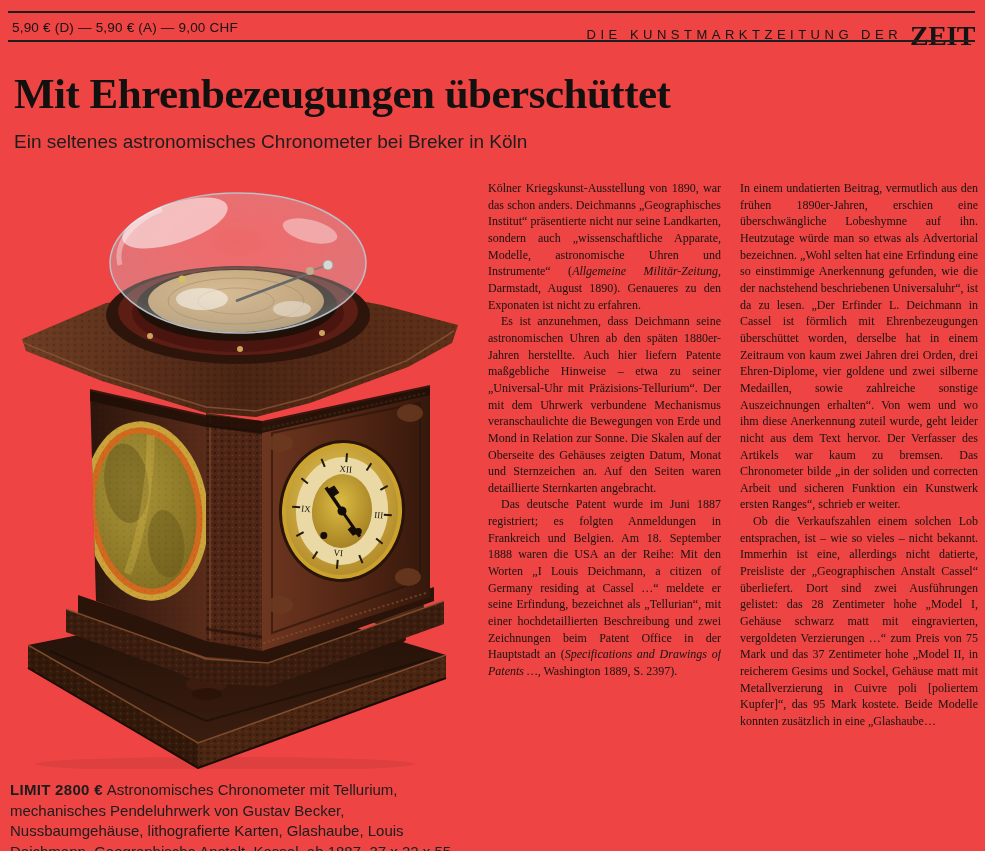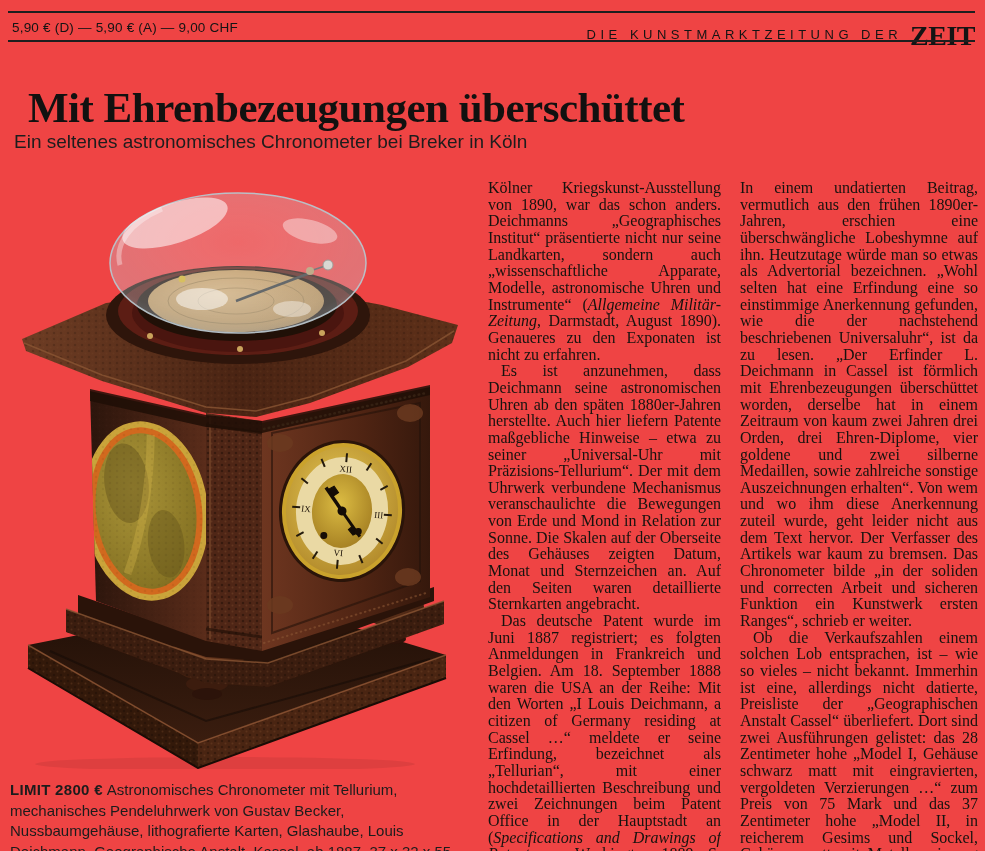--- a/index.html
+++ b/index.html
@@ -9,30 +9,30 @@
   #rule-top{top:11px;}
   #rule-bottom{top:40px;height:1.5px;}
   .mast{position:absolute;top:15px;left:10px;width:965px;height:26px;
         font-family:"Liberation Sans",sans-serif;font-size:13.5px;color:#141414;}
   .mast-left{position:absolute;left:2px;top:5px;letter-spacing:.2px;}
   .mast-center{position:absolute;left:0;right:0;top:5px;text-align:right;
         letter-spacing:4.5px;font-size:13px;}
   .zeit{font-family:"Liberation Serif",serif;font-weight:bold;font-size:28px;
         letter-spacing:-.5px;vertical-align:-6px;margin-left:8px;}
   .mast-right{position:absolute;right:0;top:5px;}
-  h1.headline{position:absolute;left:13px;top:68px;margin:15px;font-size:43px;font-weight:bold;
+  h1.headline{position:absolute;left:13px;top:68px;margin:1px;font-size:43px;font-weight:bold;
         letter-spacing:-.5px;color:#121110;}
   h2.subheadline{position:absolute;left:14px;top:131px;margin:0;font-weight:400;
         font-family:"Liberation Sans",sans-serif;font-size:19px;color:#1d1d1d;}
   figure.photo{position:absolute;left:10px;top:181px;width:462px;margin:0;}
   figcaption{margin-top:7px;width:456px;font-family:"Liberation Sans",sans-serif;
         font-size:15px;line-height:20.5px;color:#1c1c1c;}
   figcaption strong{letter-spacing:.3px;margin-right:4px;}
   .col{position:absolute;top:180px;height:671px;overflow:hidden;text-align:justify;
-        font-size:16px;line-height:16.65px;color:#16130f;hyphens:auto;}
+        font-size:12px;line-height:16.65px;color:#16130f;hyphens:auto;}
   #col1{left:488px;width:233px;}
   #col2{left:740px;width:238px;}
   .col p{margin:0;}
   .col p.indent{text-indent:13px;}
   
   .wood-edge{stroke:#8a5533;stroke-width:1.5;fill:none;opacity:.8;}
 </style>
 </head>
 <body>
 

